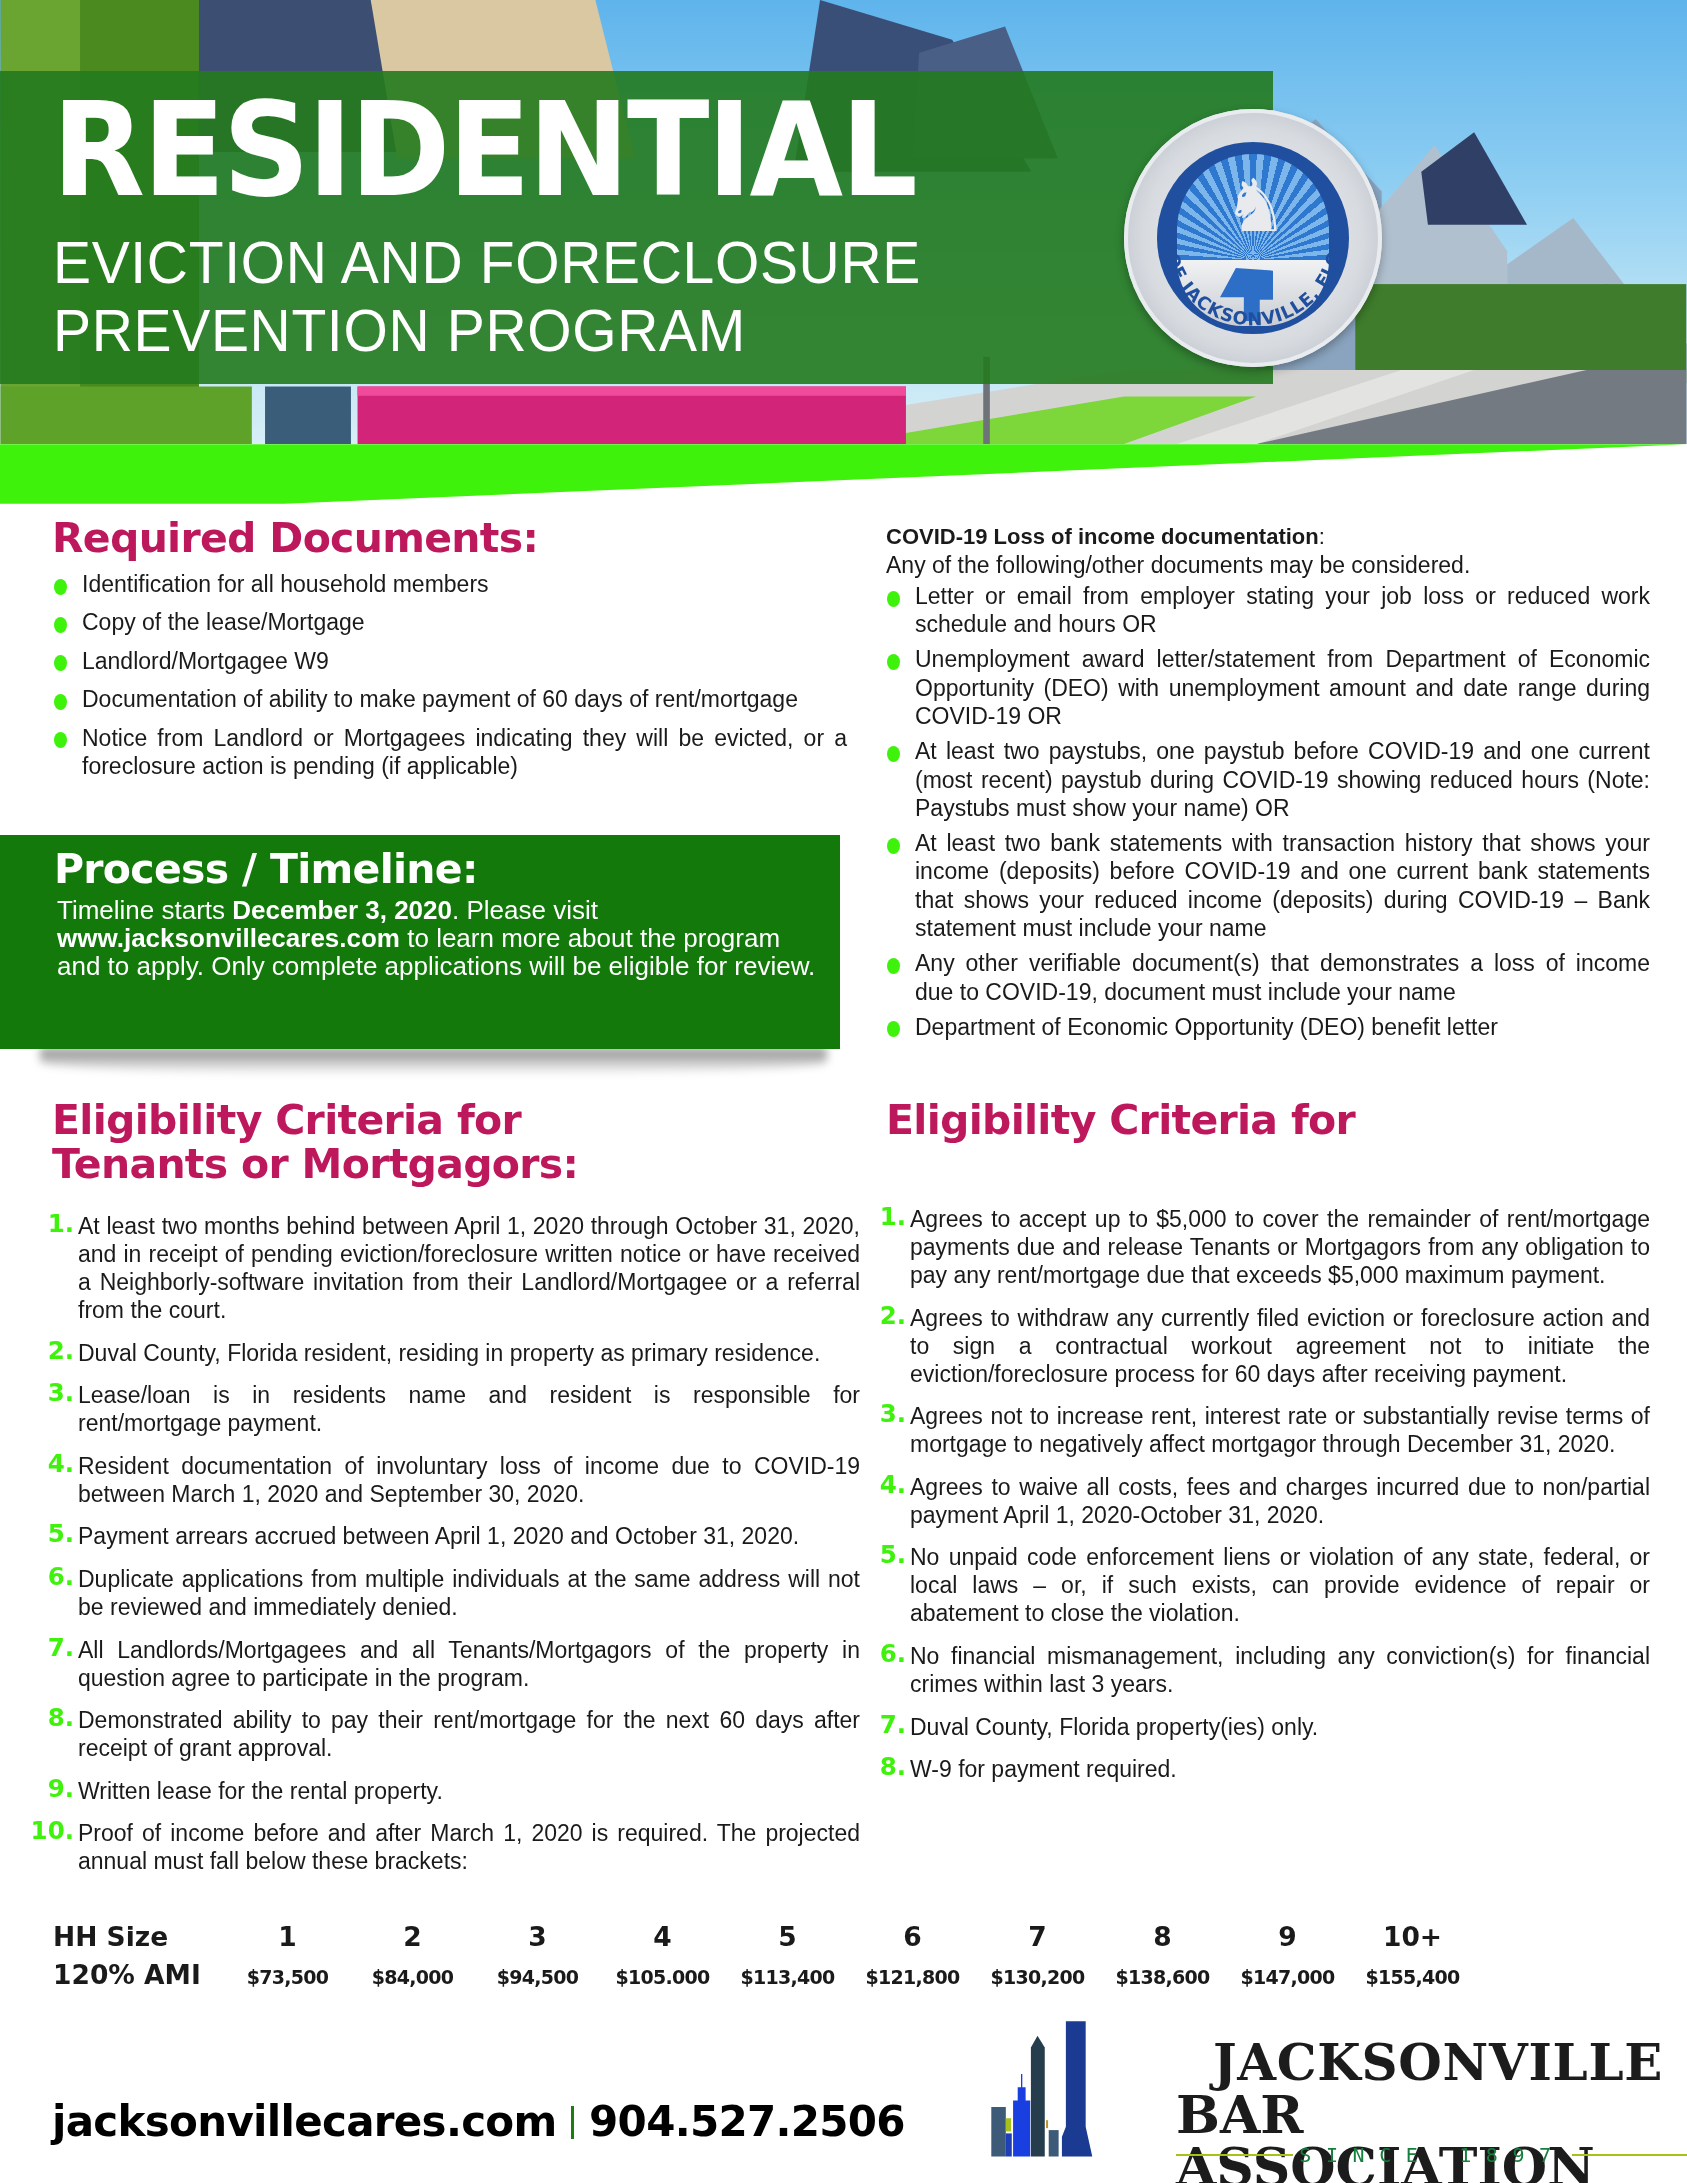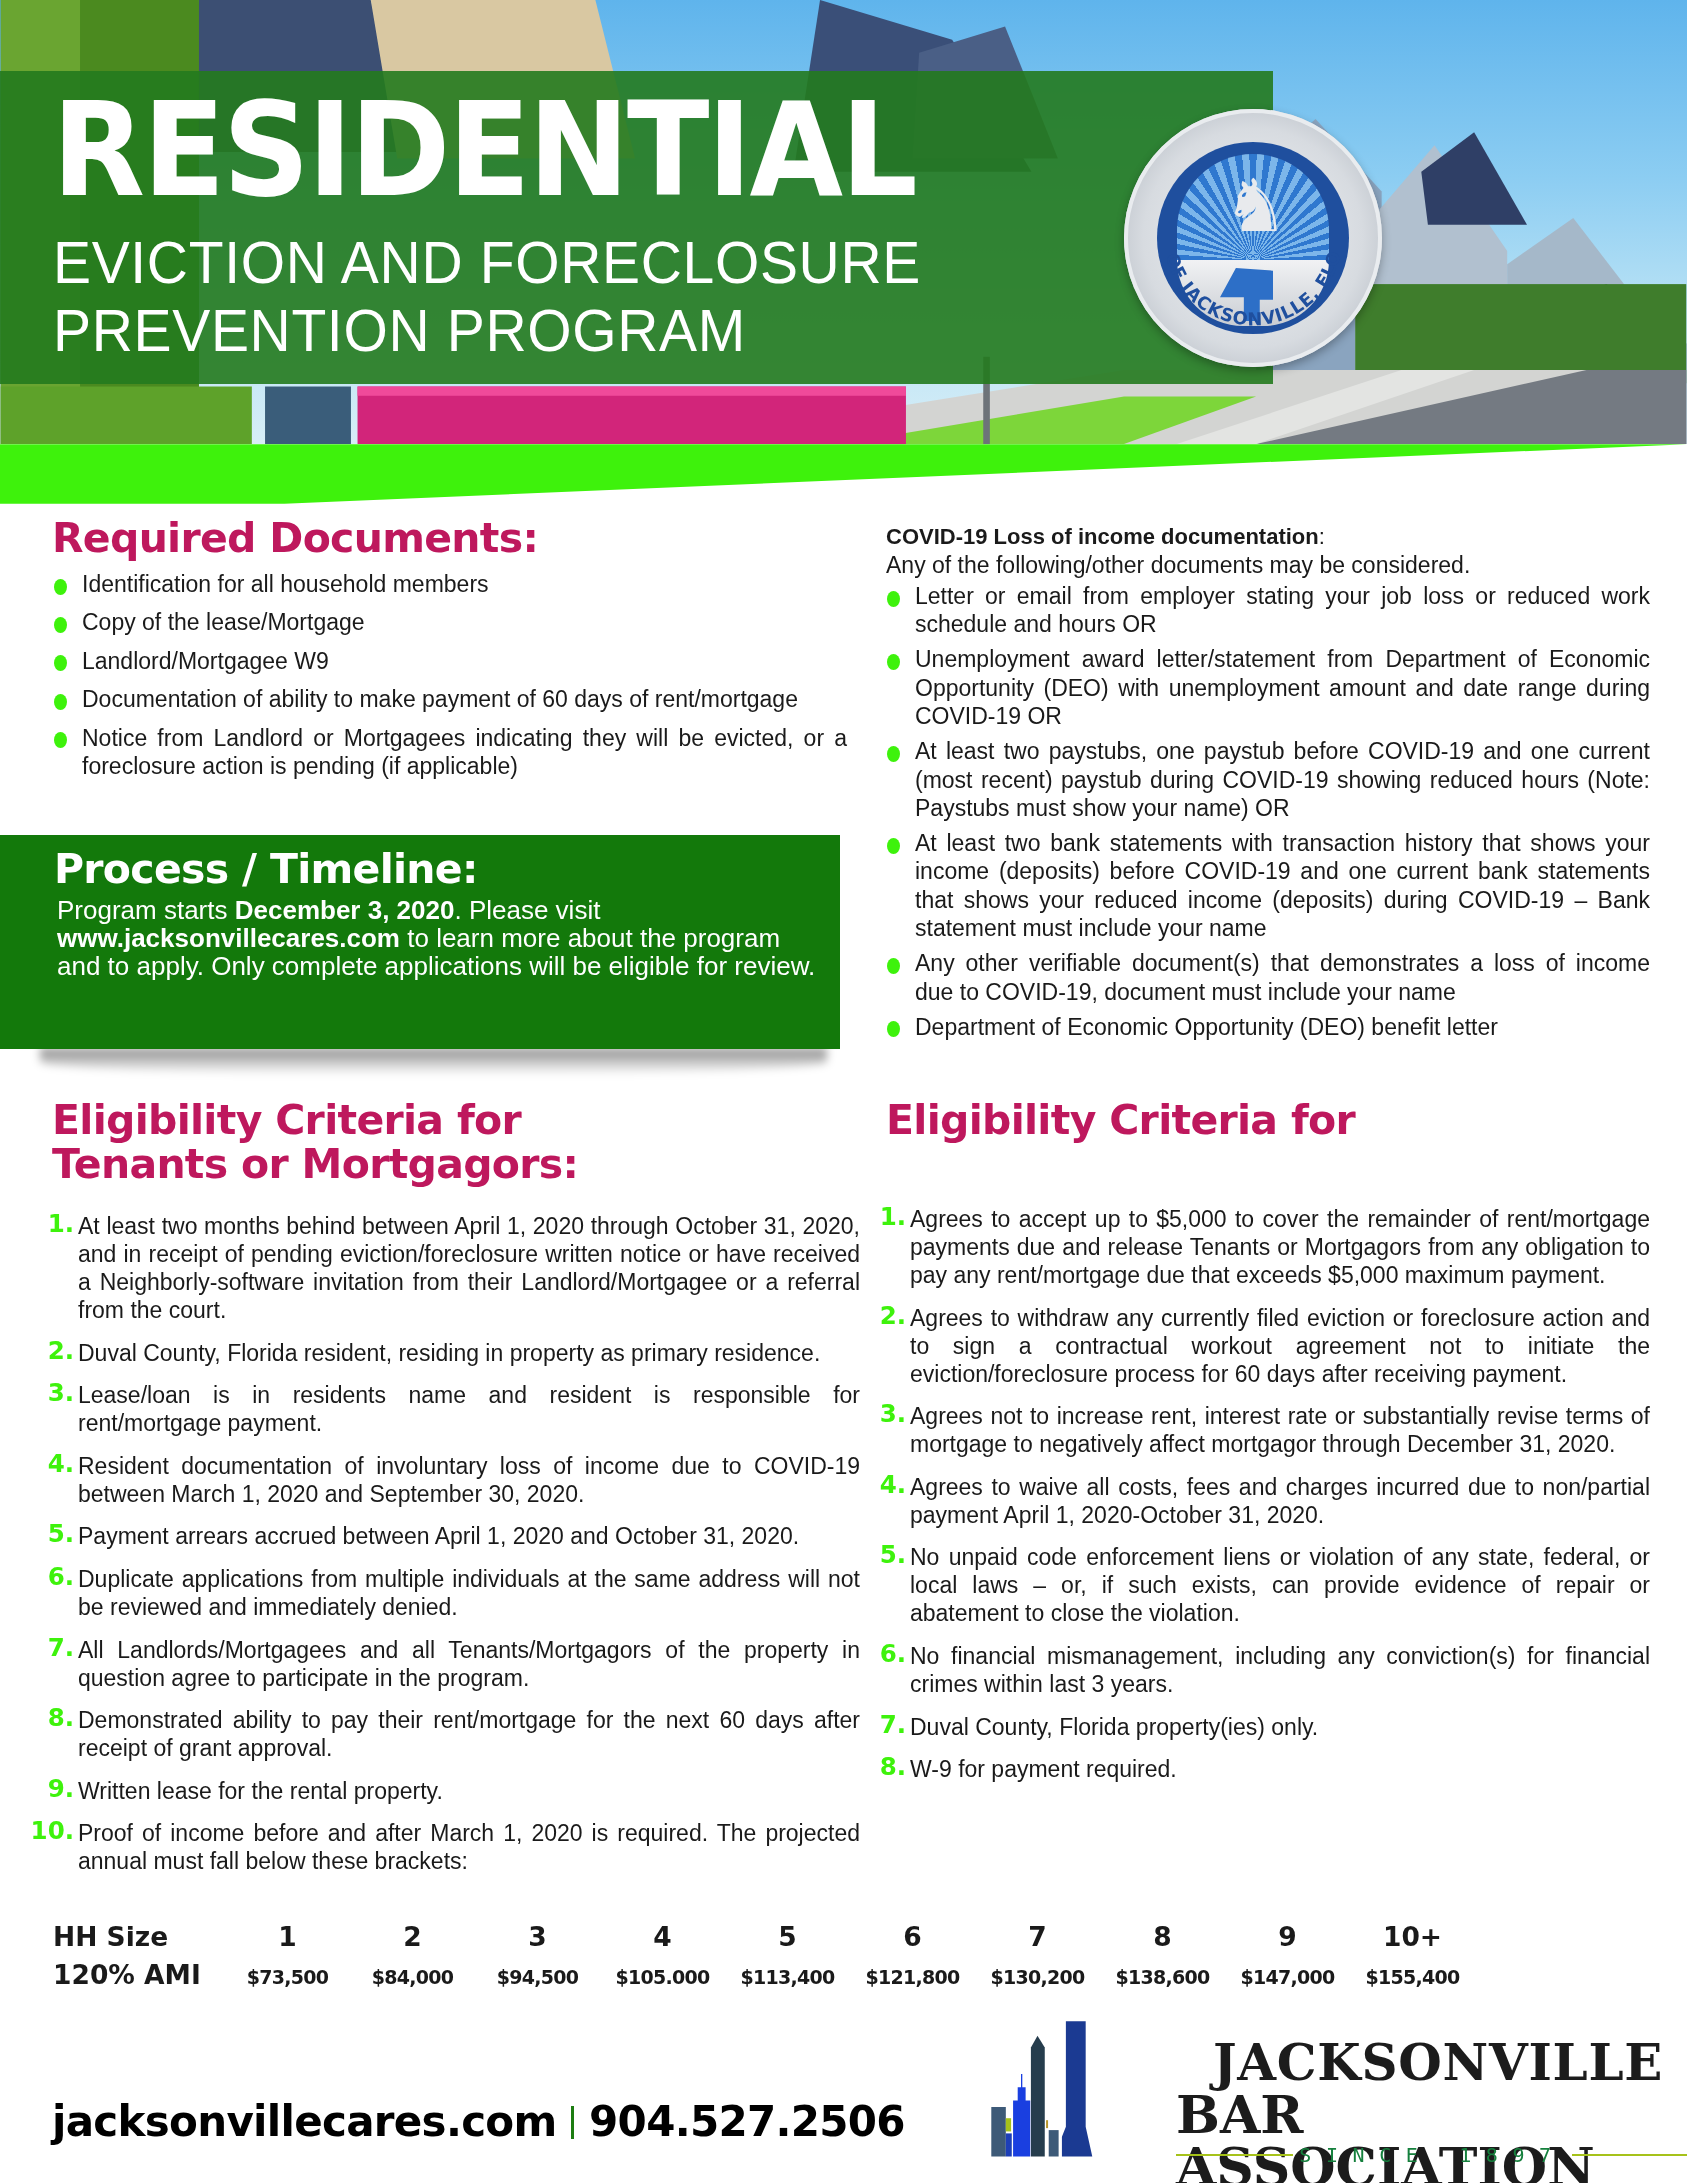--- a/index.html
+++ b/index.html
@@ -162,21 +162,21 @@
   <li>Unemployment award letter/statement from Department of Economic Opportunity (DEO) with unemployment amount and date range during COVID-19 OR</li>
   <li>At least two paystubs, one paystub before COVID-19 and one current (most recent) paystub during COVID-19 showing reduced hours (Note: Paystubs must show your name) OR</li>
   <li>At least two bank statements with transaction history that shows your income (deposits) before COVID-19 and one current bank statements that shows your reduced income (deposits) during COVID-19 – Bank statement must include your name</li>
   <li>Any other verifiable document(s) that demonstrates a loss of income due to COVID-19, document must include your name</li>
   <li>Department of Economic Opportunity (DEO) benefit letter</li>
 </ul>
 
 <div id="process-shadow" class="abs"></div>
 <div id="process" class="abs"></div>
 <div id="process-head" class="abs">Process / Timeline:</div>
-<div id="process-body" class="abs"><span>Program starts </span><b>December 3, 2020</b><span>. Please visit </span><b>www.jacksonvillecares.com</b><span> to learn more about the program and to apply. Only complete applications will be eligible for review.</span></div>
+<div id="process-body" class="abs"><span>Timeline starts </span><b>December 3, 2020</b><span>. Please visit </span><b>www.jacksonvillecares.com</b><span> to learn more about the program and to apply. Only complete applications will be eligible for review.</span></div>
 
 <div id="elig-t-head" class="abs h-green">
   <div>Eligibility Criteria for</div>
   <div>Tenants or Mortgagors:</div>
 </div>
 <ol id="elig-t-list" class="abs num-list">
   <li><span class="num">1.</span><span>At least two months behind between April 1, 2020 through October 31, 2020, and in receipt of pending eviction/foreclosure written notice or have received a Neighborly-software invitation from their Landlord/Mortgagee or a referral from the court.</span></li>
   <li><span class="num">2.</span><span>Duval County, Florida resident, residing in property as primary residence.</span></li>
   <li><span class="num">3.</span><span>Lease/loan is in residents name and resident is responsible for rent/mortgage payment.</span></li>
   <li><span class="num">4.</span><span>Resident documentation of involuntary loss of income due to COVID-19 between March 1, 2020 and September 30, 2020.</span></li>

